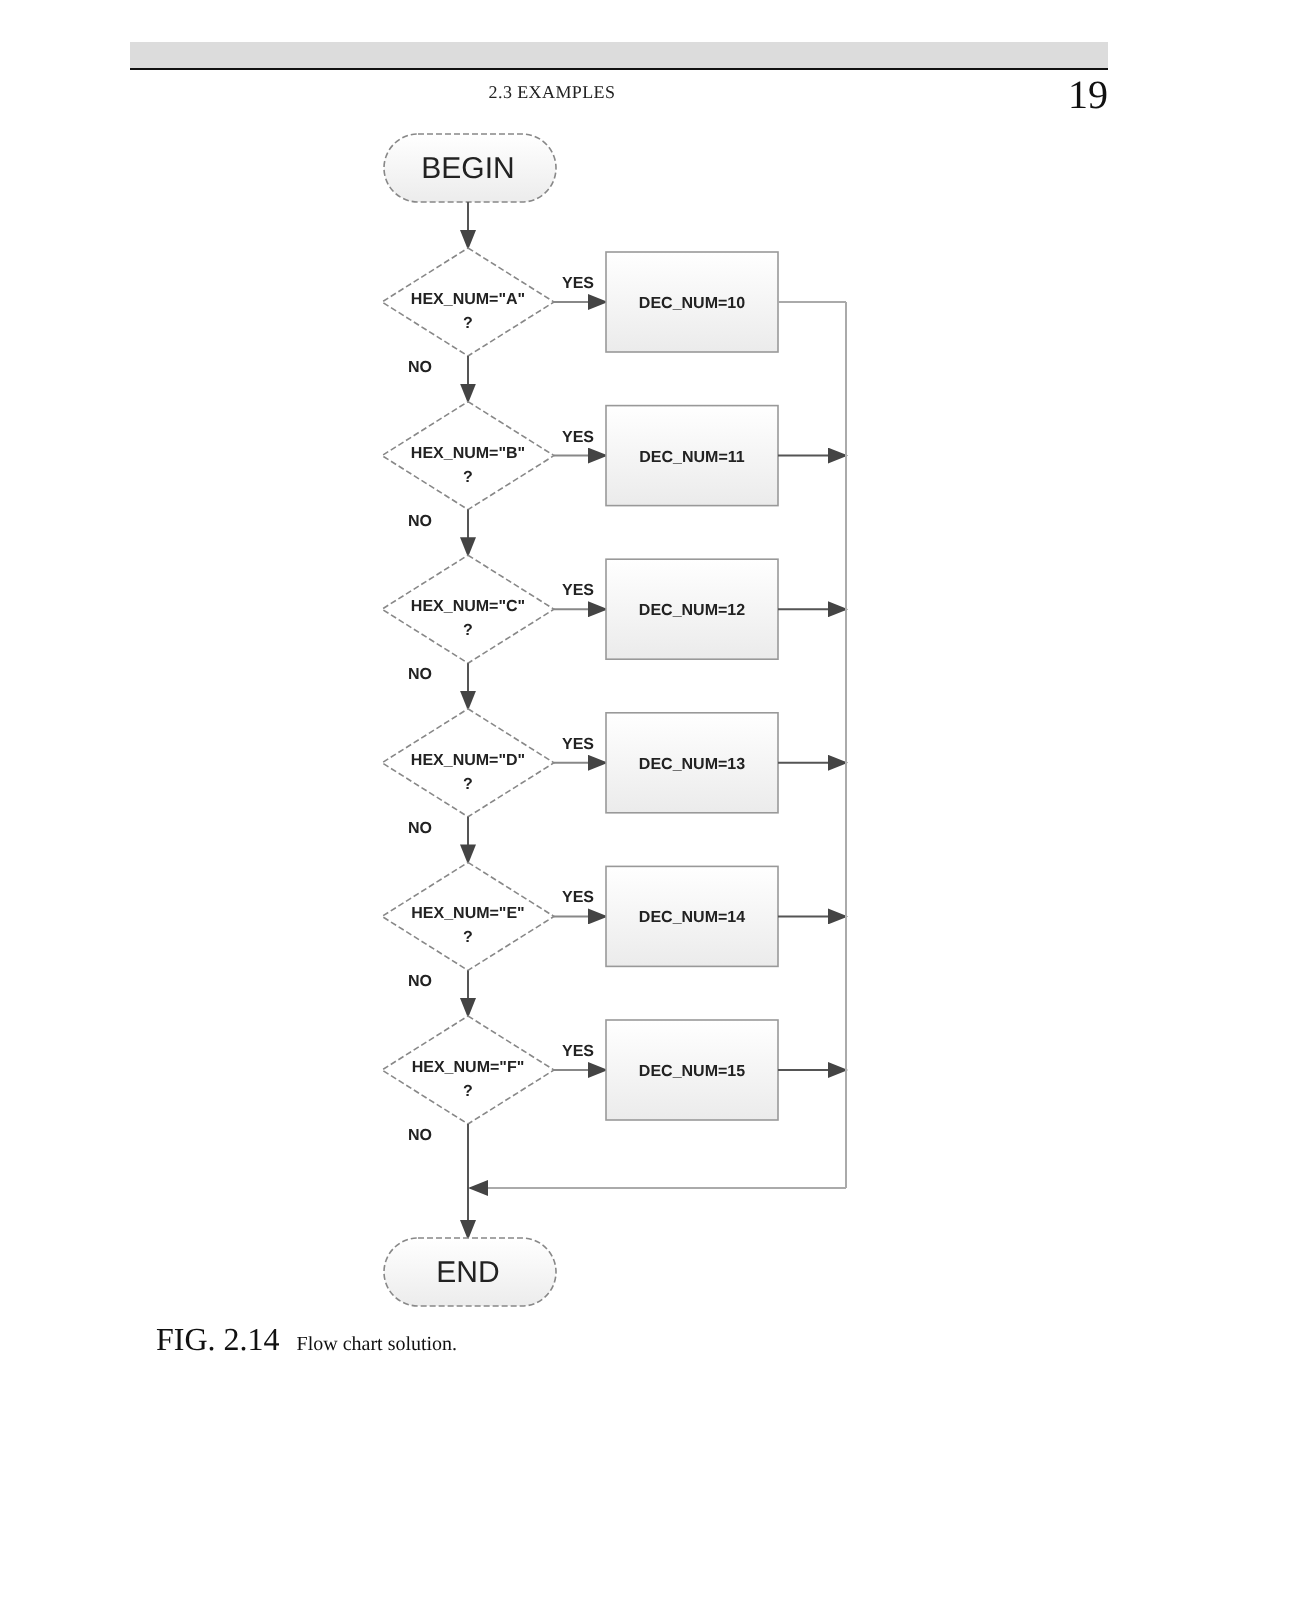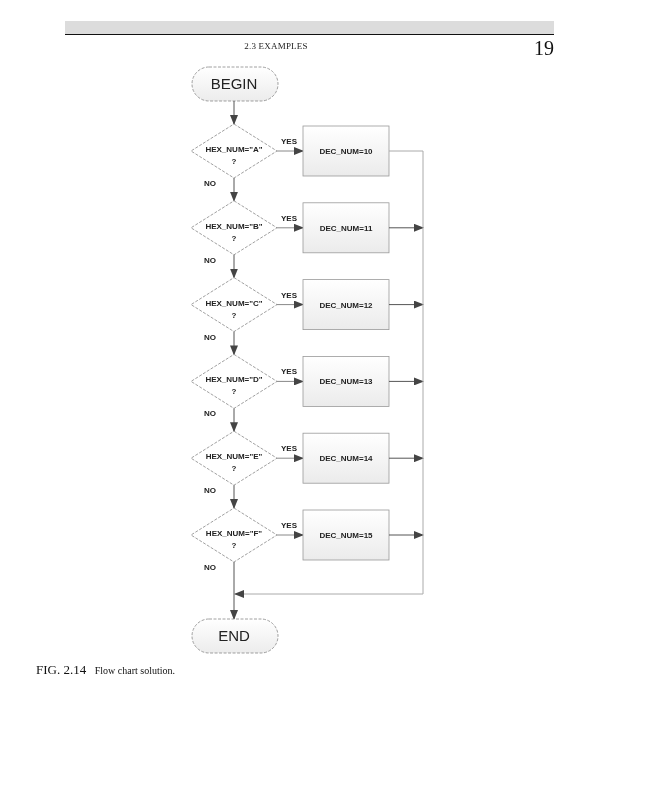--- a/index.html
+++ b/index.html
@@ -2,21 +2,21 @@
 <html><head>
 <meta charset="utf-8">
 <style>
   html, body { margin: 0; padding: 0; background: #ffffff; }
   body { width: 648px; height: 800px; position: relative; overflow: hidden; font-family: "Liberation Serif", serif; }
   .header-band { position: absolute; left: 65px; top: 21px; width: 489px; height: 13px; background: #dcdcdc; }
   .header-rule { position: absolute; left: 65px; top: 34px; width: 489px; height: 1px; background: #111; }
   .running-head { position: absolute; left: 0; width: 552px; top: 41px; text-align: center; font-size: 9px; color: #222; letter-spacing: 0.2px; }
   .page-num { position: absolute; right: 94px; top: 37px; font-size: 20px; color: #111; }
   .caption { position: absolute; left: 36px; top: 662px; font-size: 10px; color: #111; }
-  .caption .fig { font-weight: normal; margin-right: 6px; font-size: 13px; }
+  .caption .fig { font-weight: normal; margin-right: 6px; font-size: 16px; margin-left: 42px; }
   svg#flow { position: absolute; left: 0; top: 0; }
   svg text { font-family: "Liberation Sans", sans-serif; }
 </style>
 </head>
 <body>
 
 <div class="header-band"></div>
 <div class="header-rule"></div>
 <div class="running-head">2.3  EXAMPLES</div>
 <div class="page-num">19</div>

